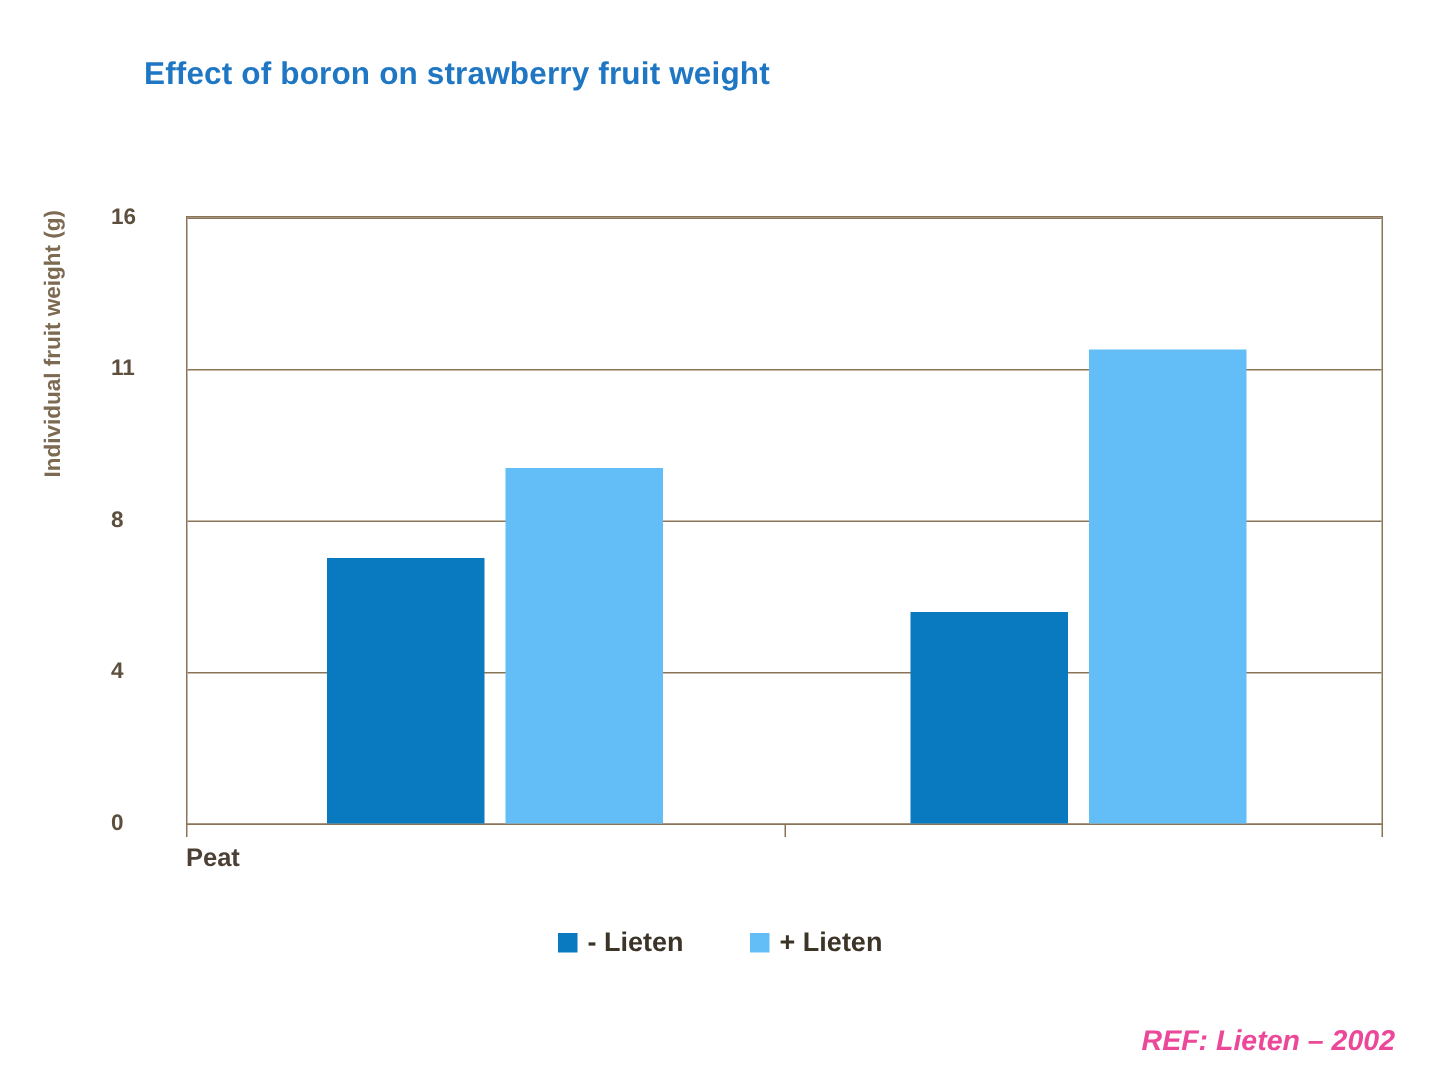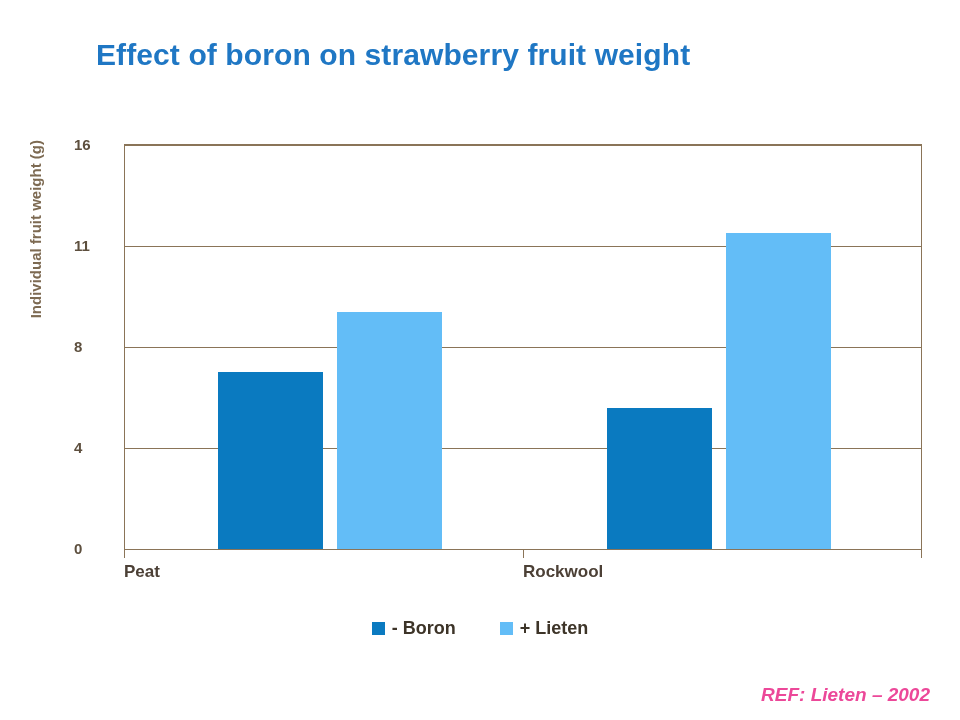--- a/index.html
+++ b/index.html
@@ -13,21 +13,21 @@
     font-family: "Liberation Sans", sans-serif;
     position: relative;
     overflow: hidden;
   }
 
   
   #chart-title {
     position: absolute;
     left: 96px;
     top: 38px;
-    font-size: 30px;
+    font-size: 21px;
     font-weight: bold;
     color: #1f77c4;
     letter-spacing: 0.1px;
     white-space: nowrap;
   }
 
   
   #y-axis-title {
     position: absolute;
     left: 24px;
@@ -184,27 +184,26 @@
   <div class="bar" id="bar-rockwool-minus" style="left: 482px; width: 105px; height: 141.4px; background: rgb(10, 122, 192);"></div>
   <div class="bar" id="bar-rockwool-plus" style="left: 601px; width: 105px; height: 315.625px; background: rgb(99, 189, 247);"></div>
 </div>
 
 <div class="axis-tick" style="left:124px; top:550px; height:8px;"></div>
 <div class="axis-tick" style="left:523px; top:550px; height:8px;"></div>
 <div class="axis-tick" style="left:921px; top:550px; height:8px;"></div>
 
 <div id="category-labels">
   <div class="cat-label" style="left:0px; width:399px;">Peat</div>
-  <div class="cat-label" style="left:399px; width:399px;">Rockwool</div>
 </div>
 
 <div id="legend">
   <div class="legend-item">
     <span class="legend-swatch" id="legend-swatch-0" style="background: rgb(10, 122, 192);"></span>
-    <span class="legend-text">- Boron</span>
+    <span class="legend-text">- Lieten</span>
   </div>
   <div class="legend-item">
     <span class="legend-swatch" id="legend-swatch-1" style="background: rgb(99, 189, 247);"></span>
     <span class="legend-text">+ Lieten</span>
   </div>
 </div>
 
 <div id="reference-note">REF:  Lieten – 2002</div>
 
 </body></html>

